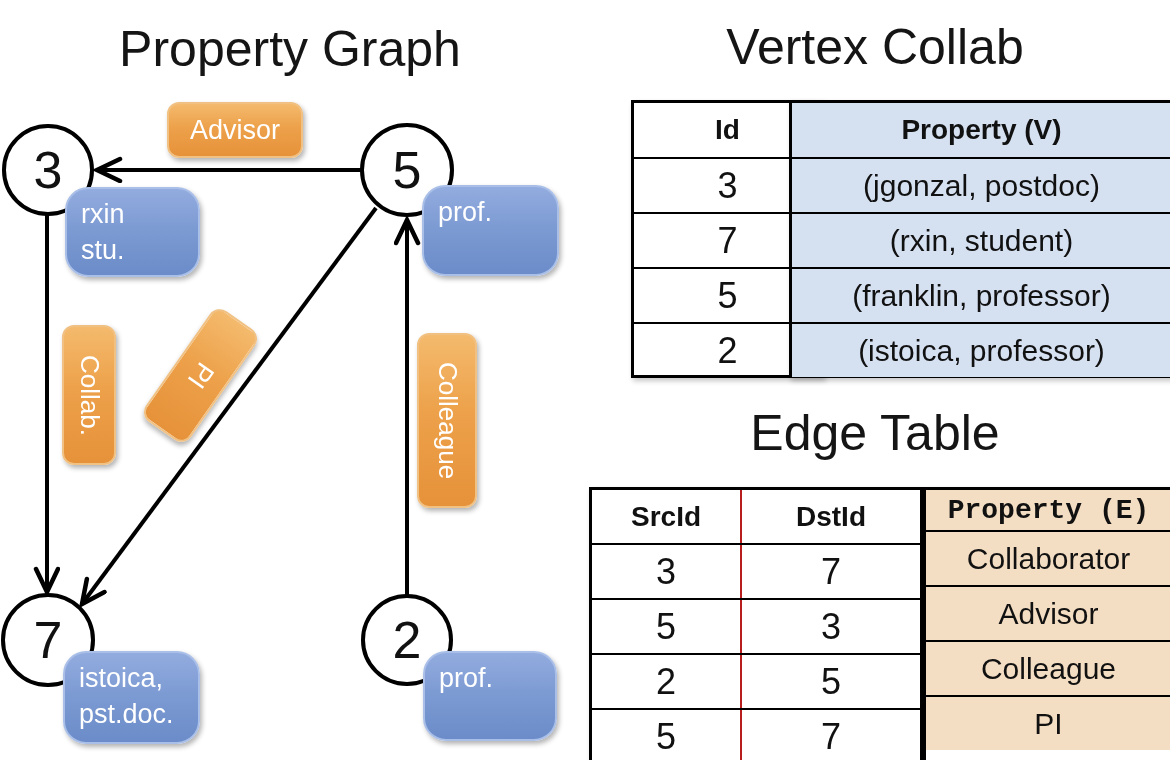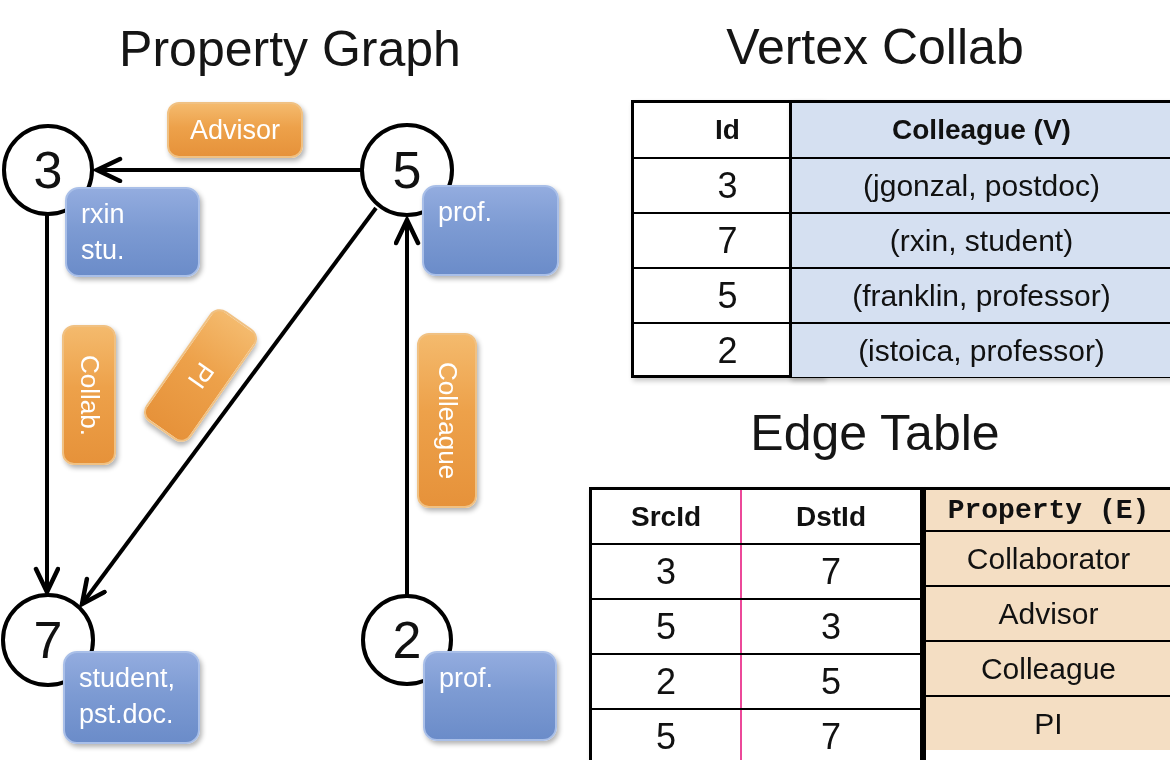--- a/index.html
+++ b/index.html
@@ -9,39 +9,39 @@
 
   
   .big-title{font-size:50px;font-weight:normal;color:#151515;text-align:center;letter-spacing:0px;}
 
   
   .node-num{display:flex;align-items:center;justify-content:center;
             font-size:52px;font-weight:normal;color:#111;}
 
   
   .blue-box{background:linear-gradient(180deg,#93acdf 0%,#7d9bd3 45%,#6b8cc9 100%);
-            border:2px solid #a9bfe8;border-radius:14px;
+            border:2px solid #a9bfe8;border-radius:23px;
             box-shadow:2px 3px 5px rgba(0,0,0,.30);
             color:#fff;font-size:27px;line-height:1.32;padding:8px 0 0 14px;}
 
   
   .orange-box{background:linear-gradient(180deg,#f4ba6d 0%,#eda14a 45%,#e6923a 100%);
               border:2px solid #f0c183;border-radius:12px;
               box-shadow:2px 3px 5px rgba(0,0,0,.30);
               color:#fff;font-size:27px;
               display:flex;align-items:center;justify-content:center;}
   .vlabel{writing-mode:vertical-rl;font-size:26px;}
 
   
   .tbl{position:absolute;border:3px solid #000;background:#fff;
        box-shadow:2px 3px 5px rgba(0,0,0,.22);}
   .trow{display:flex;align-items:stretch;}
   .trow + .trow{border-top:2px solid #000;}
   .cell{display:flex;align-items:center;justify-content:center;flex:1;}
-  .cell + .cell{border-left:2px solid #ec4899;}
+  .cell + .cell{border-left:2px solid #b91c1c;}
   .hdr{font-weight:bold;font-size:28px;}
   .idv{font-size:36px;font-weight:normal;}
   .pv {font-size:30px;font-weight:normal;}
   .bluecells .trow{background:#d5e0f1;}
   .tancells  .trow{background:#f4dec3;}
 </style>
 </head>
 <body>
 
 <div id="stage">
@@ -72,21 +72,21 @@
   <div class="abs node-num" style="left:367px;top:610px;width:80px;height:60px;">2</div>
 
   <div class="abs blue-box" style="left:65px;top:187px;width:135px;height:90px;">
     <div>rxin</div>
     <div>stu.</div>
   </div>
   <div class="abs blue-box" style="left:422px;top:185px;width:137px;height:91px;">
     <div>prof.</div>
   </div>
   <div class="abs blue-box" style="left:63px;top:651px;width:137px;height:93px;">
-    <div>student,</div>
+    <div>istoica,</div>
     <div>pst.doc.</div>
   </div>
   <div class="abs blue-box" style="left:423px;top:651px;width:134px;height:90px;">
     <div>prof.</div>
   </div>
 
   <div class="abs orange-box" style="left:167px;top:102px;width:136px;height:56px;">Advisor</div>
   <div class="abs orange-box vlabel" style="left:62px;top:325px;width:54px;height:140px;">Collab.</div>
   <div class="abs orange-box vlabel" style="left:173px;top:308px;width:55px;height:135px;transform:rotate(35deg);">PI</div>
   <div class="abs orange-box vlabel" style="left:417px;top:333px;width:60px;height:175px;">Colleague</div>
@@ -106,21 +106,21 @@
     <div class="trow" style="height:53px;">
         <div class="cell idv">5</div>
       </div>
     <div class="trow" style="height:53px;">
         <div class="cell idv">2</div>
       </div>
   </div>
 
   <div class="tbl bluecells" style="left:789px;top:100px;width:379px;height:272px;">
     <div class="trow" style="height:54px;">
-        <div class="cell hdr">Colleague (V)</div>
+        <div class="cell hdr">Property (V)</div>
       </div>
     <div class="trow" style="height:53px;">
         <div class="cell pv">(jgonzal, postdoc)</div>
       </div>
     <div class="trow" style="height:53px;">
         <div class="cell pv">(rxin, student)</div>
       </div>
     <div class="trow" style="height:53px;">
         <div class="cell pv">(franklin, professor)</div>
       </div>

